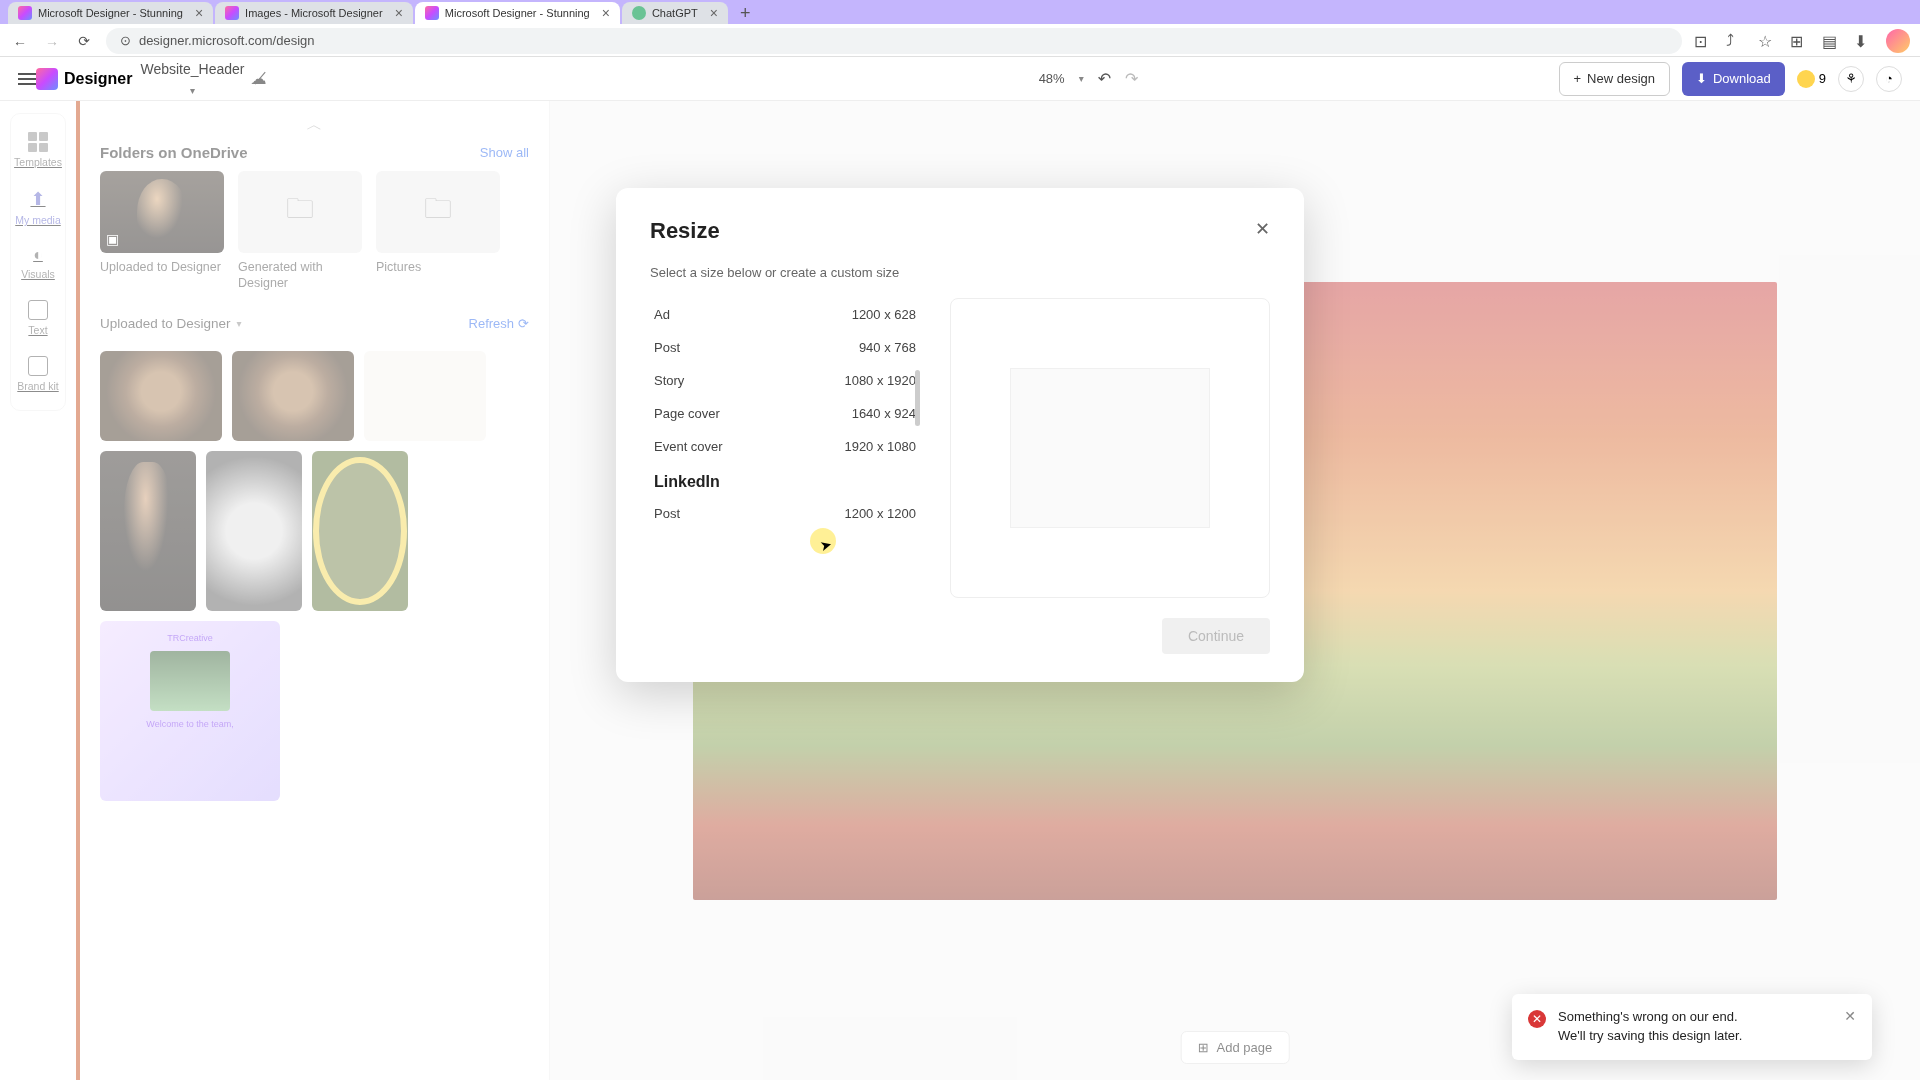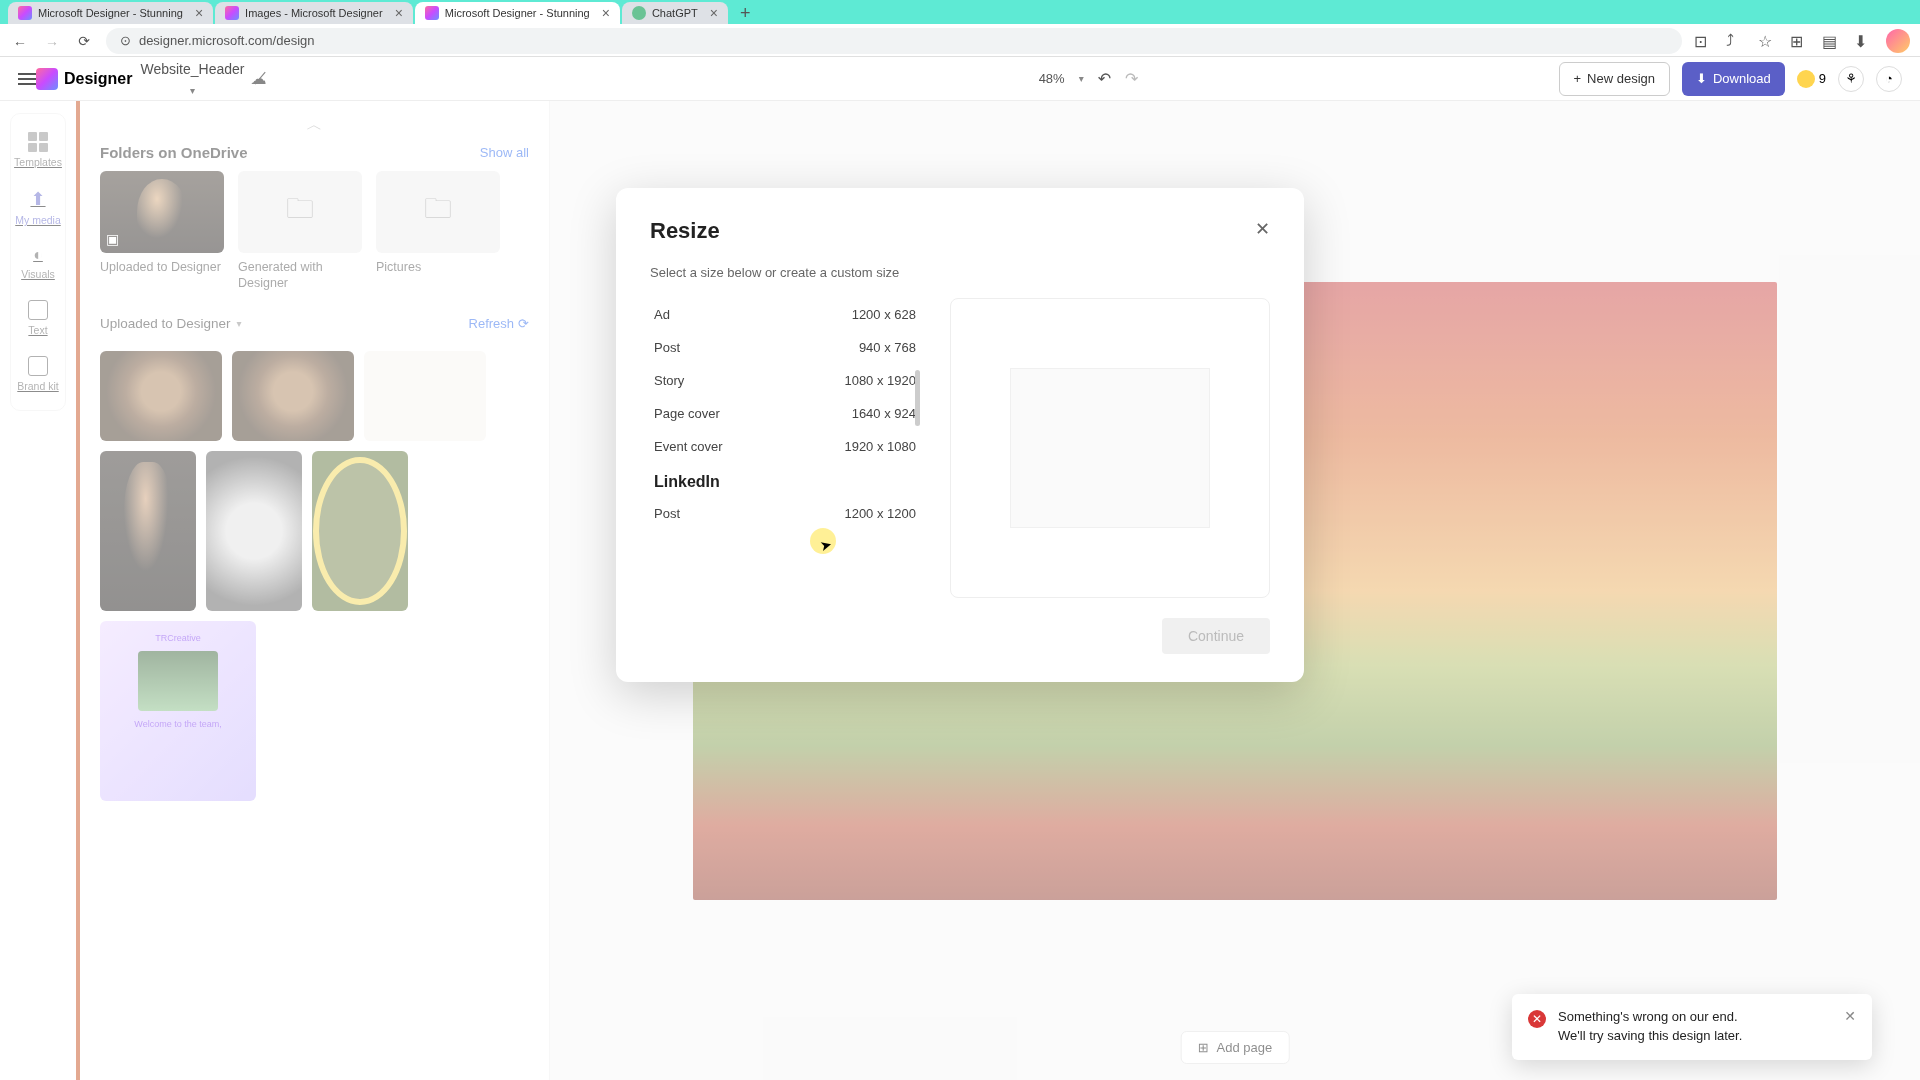--- a/index.html
+++ b/index.html
@@ -1,20 +1,20 @@
 <!DOCTYPE html>
 <html><head>
 <meta charset="utf-8">
 <style>
 * { margin: 0; padding: 0; box-sizing: border-box; font-family: 'Segoe UI', sans-serif; }
 body { background: #fff; width: 1920px; height: 1080px; overflow: hidden; position: relative; }
 
 
 .browser-chrome { height: 57px; background: #fff; border-bottom: 1px solid #e0e0e0; }
-.tab-bar { height: 24px; background: #5eead4; display: flex; align-items: flex-end; padding-left: 8px; }
+.tab-bar { height: 24px; background: #c4b5fd; display: flex; align-items: flex-end; padding-left: 8px; }
 .tab { height: 22px; background: #fff; border-radius: 8px 8px 0 0; padding: 0 10px; display: flex; align-items: center; font-size: 11px; color: #333; margin-right: 2px; max-width: 230px; position: relative; }
 .tab.inactive { background: #dee1e6; }
 .tab-icon { width: 14px; height: 14px; margin-right: 6px; background: linear-gradient(135deg,#ff6b9d,#c94bff,#6b8fff); border-radius: 3px; }
 .tab-icon.green { background: #6ac395; border-radius: 50%; }
 .tab-close { margin-left: 12px; font-size: 14px; color: #666; }
 .tab-add { padding: 0 10px; font-size: 18px; color: #555; }
 .addr-bar { height: 33px; display: flex; align-items: center; padding: 0 10px; gap: 12px; }
 .nav-btn { width: 20px; height: 20px; display: flex; align-items: center; justify-content: center; color: #555; font-size: 14px; }
 .url-box { flex: 1; height: 26px; background: #f1f3f4; border-radius: 14px; display: flex; align-items: center; padding: 0 14px; font-size: 13px; color: #555; }
 .chrome-icons { display: flex; gap: 14px; align-items: center; }
@@ -67,21 +67,21 @@
 .thumb-grid { display: flex; flex-wrap: wrap; gap: 10px; }
 .thumb { width: 122px; height: 90px; border-radius: 6px; background: #ccc; overflow: hidden; }
 .thumb.tall { height: 160px; width: 96px; }
 .thumb.dog { background: radial-gradient(circle at 50% 45%, #a67c52 25%, #6b4a2f 45%, #3a2a1a 70%); }
 .thumb.pale { background: #f5f3ef; }
 .thumb.dark { background: linear-gradient(180deg,#2a2520,#0f0c0a); }
 .thumb.dark::after { content:''; display:block; margin:12% auto; width:50%; height:76%; background: radial-gradient(ellipse at 45% 30%, #c9986d, transparent 60%); border-radius:40%;}
 .thumb.cat { background: radial-gradient(circle at 50% 50%, #ddd 30%, #999 55%, #555 80%); }
 .thumb.circle { background: #556b2f; display:flex; align-items:center; justify-content:center; }
 .thumb.circle::after { content:''; width:85%; height:85%; border:6px solid #f2d54a; border-radius:50%; background: #6b7a3f; }
-.thumb.card { width: 156px; height: 180px; background: linear-gradient(135deg,#e9d5ff,#c4b5fd); padding:12px; font-size:9px; color:#7c3aed; display:flex; flex-direction:column; align-items:center; gap:4px;}
+.thumb.card { width: 180px; height: 180px; background: linear-gradient(135deg,#e9d5ff,#c4b5fd); padding:12px; font-size:9px; color:#7c3aed; display:flex; flex-direction:column; align-items:center; gap:4px;}
 .thumb.card .photo { width:80px; height:60px; background:linear-gradient(#2d5a2d,#7cb87c); border-radius:4px; margin:4px 0;}
 
 .canvas-area { flex: 1; background: #f5f5f5; display: flex; align-items: center; justify-content: center; position: relative; }
 .canvas { width: 1084px; height: 618px; background: linear-gradient(180deg, #c73939 0%, #d8672e 25%, #e8a952 50%, #aab85a 62%, #7a9845 75%, #b8472e 88%, #8b2e1f 100%); border-radius: 2px; position: relative; }
 .add-page { position: absolute; bottom: 16px; left: 50%; transform: translateX(-50%); background: #fff; border: 1px solid #ddd; border-radius: 6px; padding: 8px 16px; font-size: 13px; display: flex; align-items: center; gap: 8px; }
 
 
 .scrim { position: absolute; inset: 0; background: rgba(255,255,255,0.55); }
 .modal { position: absolute; left: 616px; top: 188px; width: 688px; background: #fff; border-radius: 12px; box-shadow: 0 12px 48px rgba(0,0,0,0.18); padding: 30px 34px 28px; }
 .modal-hdr { display: flex; justify-content: space-between; align-items: flex-start; margin-bottom: 21px; }

